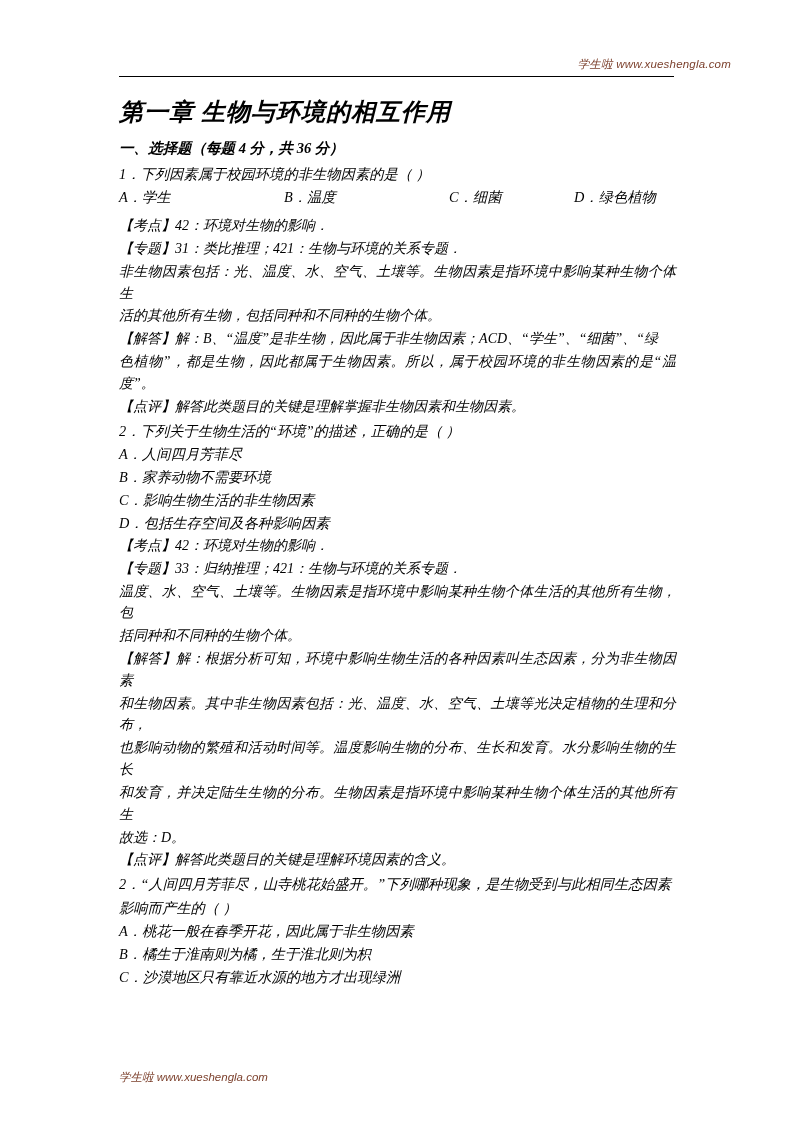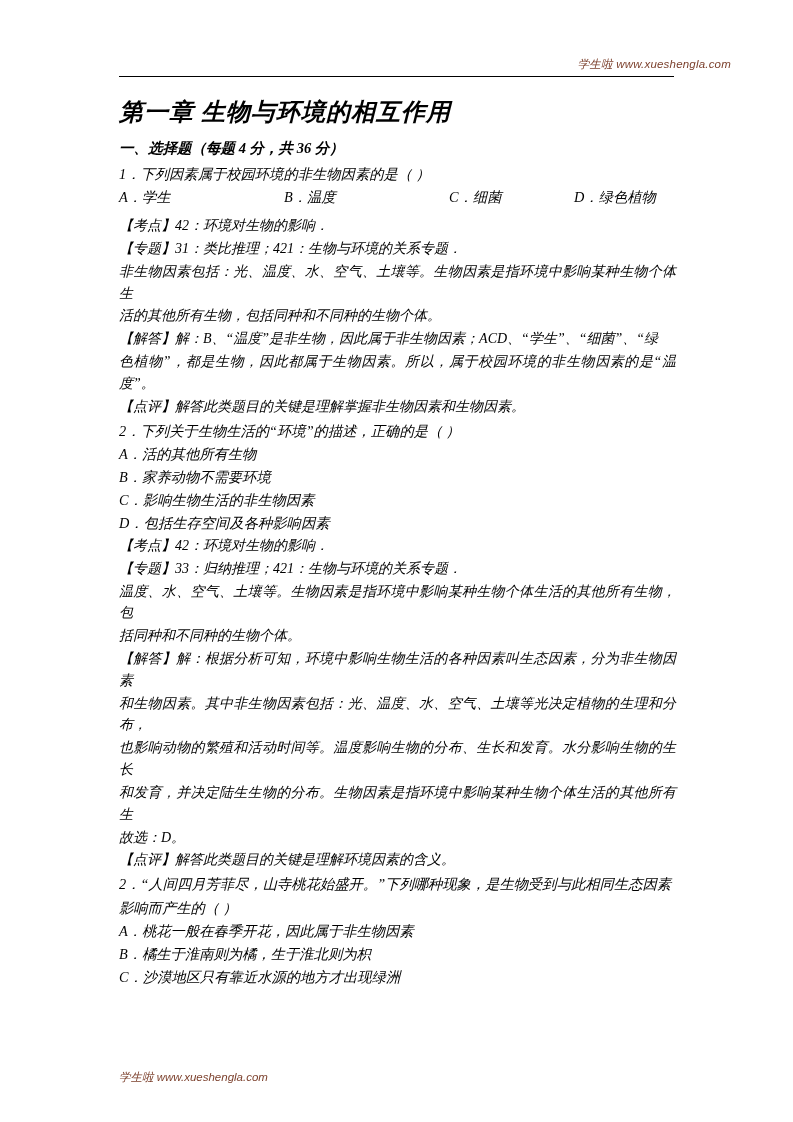--- a/index.html
+++ b/index.html
@@ -125,21 +125,21 @@
     </div>
     <p class="para">【考点】42：环境对生物的影响．</p>
     <p class="para">【专题】31：类比推理；421：生物与环境的关系专题．</p>
     <p class="para">非生物因素包括：光、温度、水、空气、土壤等。生物因素是指环境中影响某种生物个体生</p>
     <p class="para">活的其他所有生物，包括同种和不同种的生物个体。</p>
     <p class="para">【解答】解：B、“温度”是非生物，因此属于非生物因素；ACD、“学生”、“细菌”、“绿</p>
     <p class="para">色植物”，都是生物，因此都属于生物因素。所以，属于校园环境的非生物因素的是“温度”。</p>
     <p class="para">【点评】解答此类题目的关键是理解掌握非生物因素和生物因素。</p>
 
     <p class="q-num">2．下列关于生物生活的“环境”的描述，正确的是（        ）</p>
-    <p class="line">A．活的其他所有生物</p>
+    <p class="line">A．人间四月芳菲尽</p>
     <p class="line">B．家养动物不需要环境</p>
     <p class="line">C．影响生物生活的非生物因素</p>
     <p class="line">D．包括生存空间及各种影响因素</p>
     <p class="para">【考点】42：环境对生物的影响．</p>
     <p class="para">【专题】33：归纳推理；421：生物与环境的关系专题．</p>
     <p class="para">温度、水、空气、土壤等。生物因素是指环境中影响某种生物个体生活的其他所有生物，包</p>
     <p class="para">括同种和不同种的生物个体。</p>
     <p class="para">【解答】解：根据分析可知，环境中影响生物生活的各种因素叫生态因素，分为非生物因素</p>
     <p class="para">和生物因素。其中非生物因素包括：光、温度、水、空气、土壤等光决定植物的生理和分布，</p>
     <p class="para">也影响动物的繁殖和活动时间等。温度影响生物的分布、生长和发育。水分影响生物的生长</p>

